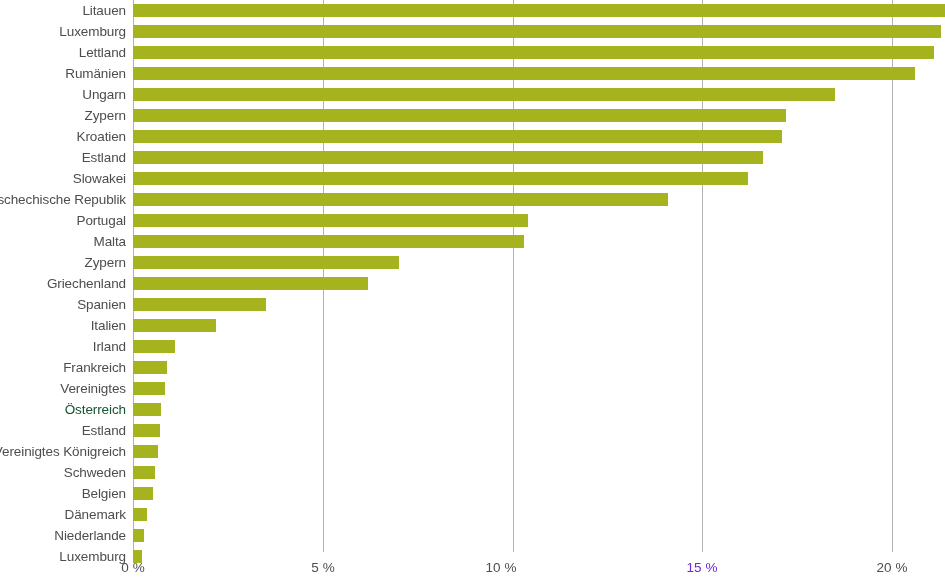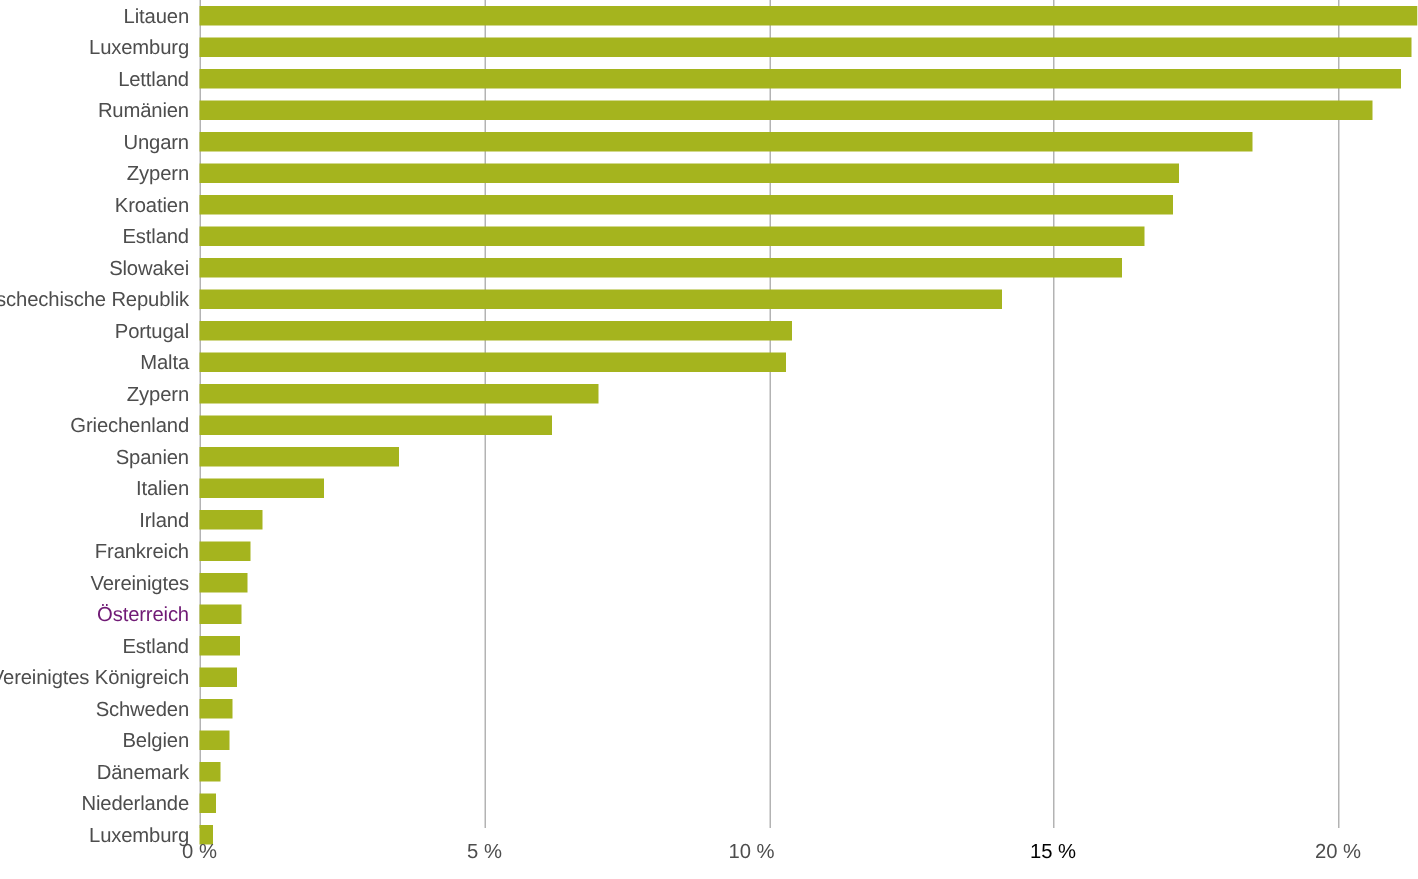--- a/index.html
+++ b/index.html
@@ -215,21 +215,21 @@
             <div class="bar" title="Frankreich: 0.9 %" style="background: rgb(165, 180, 30); width: 34.155px;"></div>
           </div>
         </div>
         <div class="row">
           <div class="row-label" style="color: rgb(77, 77, 77);">Vereinigtes</div>
           <div class="bar-track">
             <div class="bar" title="Deutschland: 0.85 %" style="background: rgb(165, 180, 30); width: 32.2575px;"></div>
           </div>
         </div>
         <div class="row">
-          <div class="row-label" style="color: #701a75;">Österreich</div>
+          <div class="row-label" style="color: #14532d;">Österreich</div>
           <div class="bar-track">
             <div class="bar" title="Österreich: 0.75 %" style="background: rgb(165, 180, 30); width: 28.4625px;"></div>
           </div>
         </div>
         <div class="row">
           <div class="row-label" style="color: rgb(77, 77, 77);">Estland</div>
           <div class="bar-track">
             <div class="bar" title="Finnland: 0.7 %" style="background: rgb(165, 180, 30); width: 26.565px;"></div>
           </div>
         </div>
@@ -270,17 +270,17 @@
           </div>
         </div>
       </div>
 
   </div>
 
   <div class="axis" id="x-axis">
       <div class="tick-label" style="color: rgb(77, 77, 77); left: 133px;">0 %</div>
       <div class="tick-label" style="color: rgb(77, 77, 77); left: 323px;">5 %</div>
       <div class="tick-label" style="color: rgb(77, 77, 77); left: 501px;">10 %</div>
-      <div class="tick-label" style="color: #000000; left: 702px;">15 %</div>
+      <div class="tick-label" style="color: #6d28d9; left: 702px;">15 %</div>
       <div class="tick-label" style="color: rgb(77, 77, 77); left: 892px;">20 %</div>
     </div>
 
 </div>
 
 </body></html>

